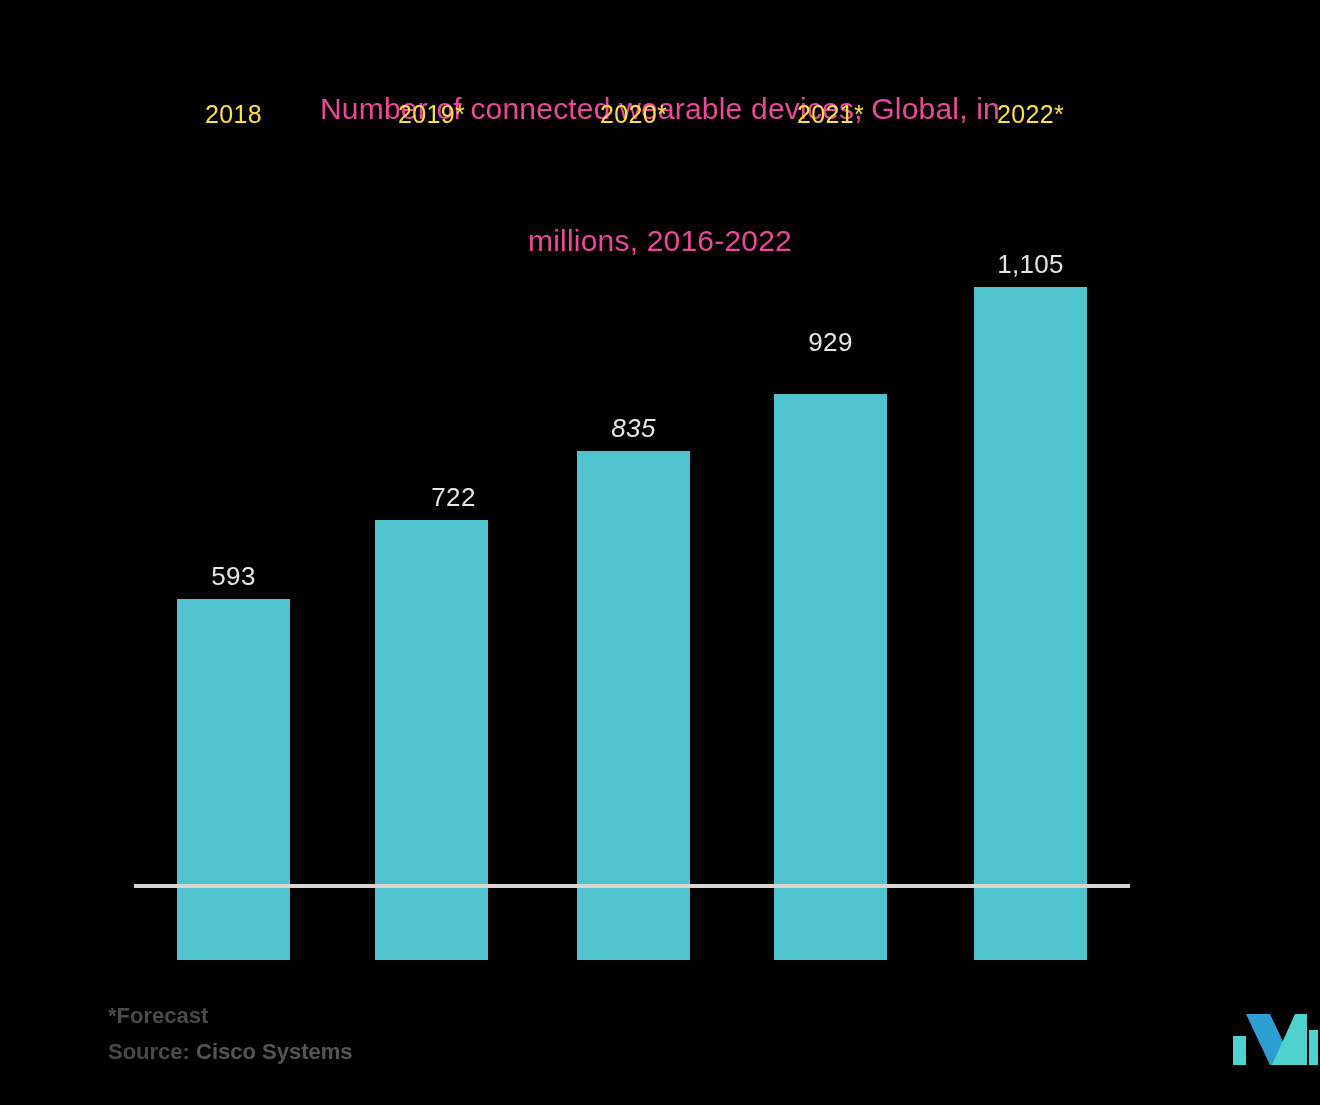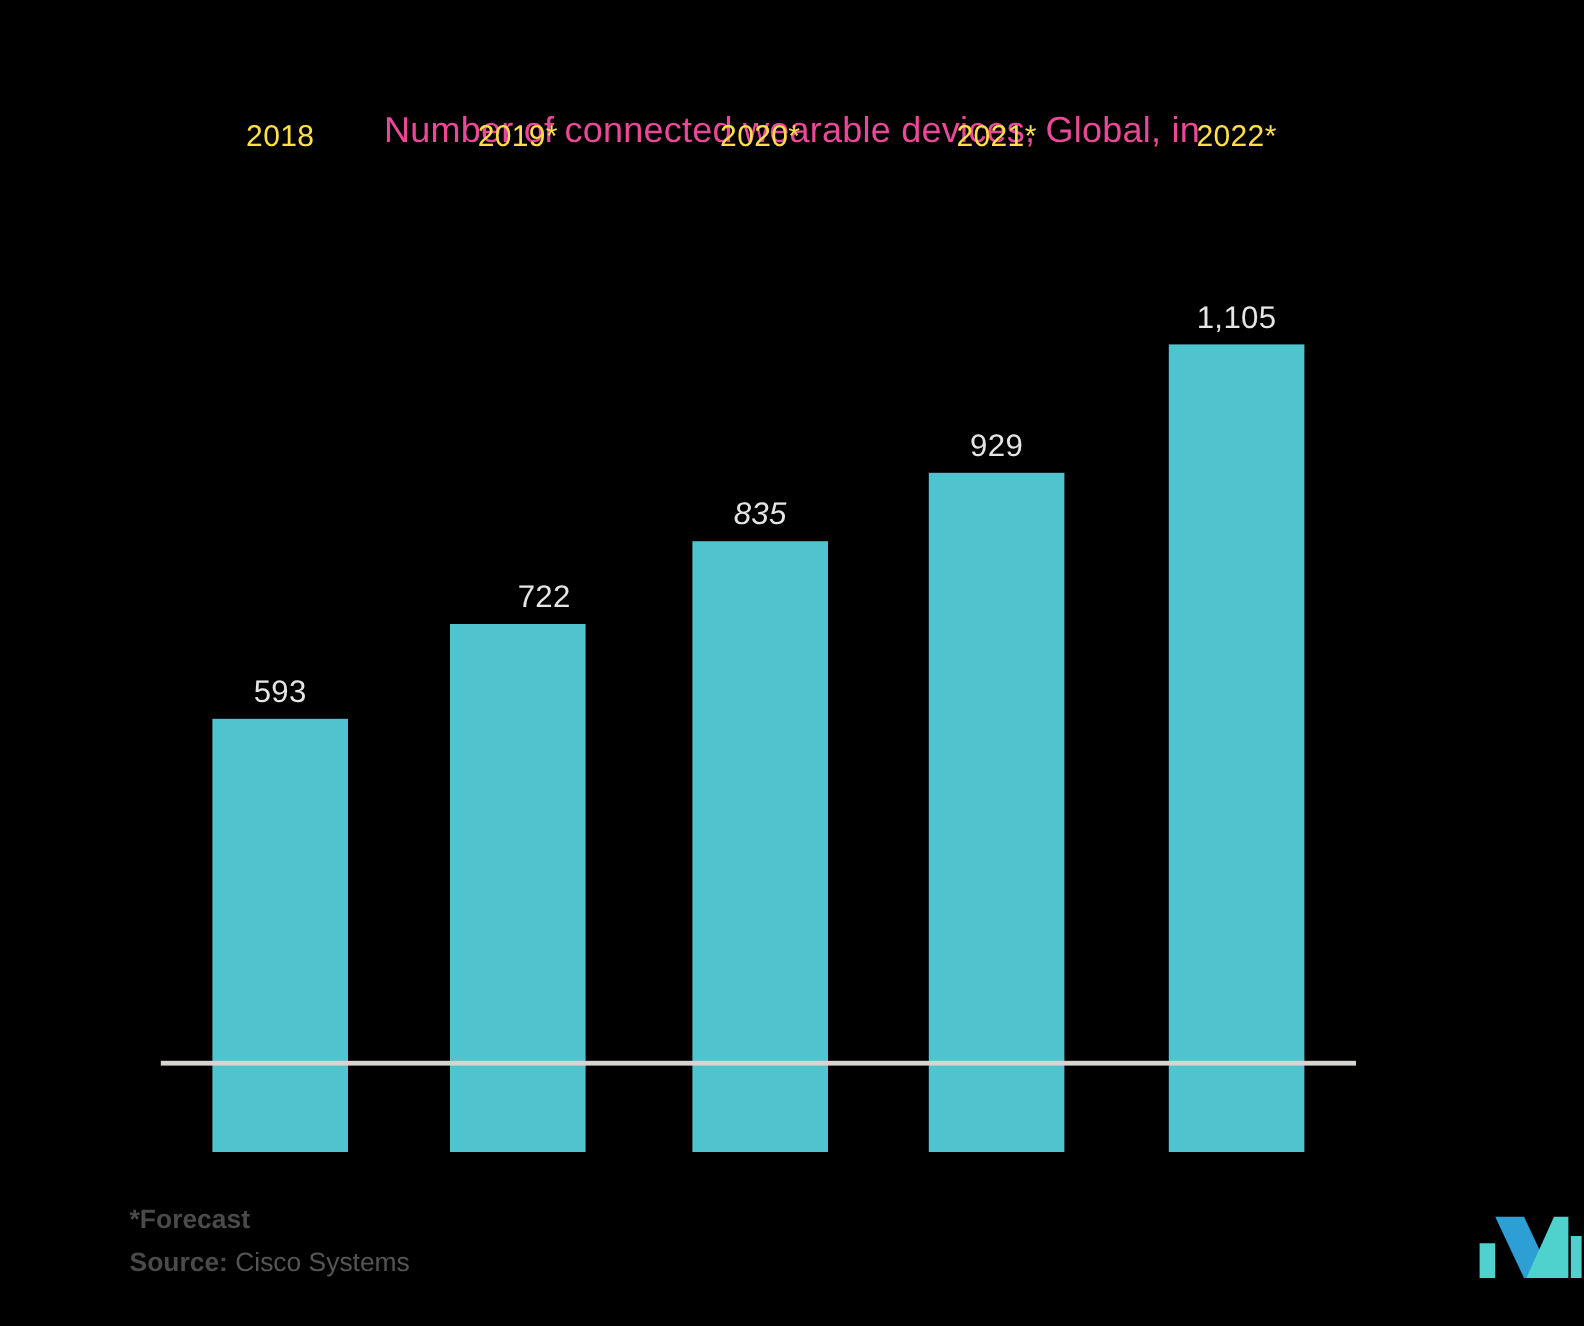--- a/index.html
+++ b/index.html
@@ -88,38 +88,39 @@
   #footer {
     position: absolute;
     left: 68px;
     top: 998px;
     color: #4a4a4a;
     font-size: 22px;
     line-height: 36px;
     margin-left: 40px;
   }
   #footer .strong { font-weight: bold; }
-  #footer .normal { font-weight: 400; color: #555; }
+  #footer .normal { font-weight: 700; color: #555; }
   .footer-line { white-space: nowrap; }
 
   
   #brand-logo {
     position: absolute;
     left: 1232px;
     top: 1008px;
     width: 88px;
     height: 62px;
   }
 </style>
 </head>
 <body>
 
 <div id="chart-title">
   <span>Number of connected wearable devices, Global, in</span>
   <br>
+  <span>millions, 2016-2022</span>
 </div>
 
 <div id="plot-area">
 
   <div class="bar-group" style="left:177px; width:113px; height:886px;">
     <div class="bar-value" style="bottom:368px;">593</div>
     <div class="bar" style="height:361px;"></div>
     <div class="x-tick-label">2018</div>
   </div>
 
@@ -129,21 +130,21 @@
     <div class="x-tick-label">2019*</div>
   </div>
 
   <div class="bar-group" style="left:577px; width:113px; height:886px;">
     <div class="bar-value" style="bottom:516px;font-style:italic;">835</div>
     <div class="bar" style="height:509px;"></div>
     <div class="x-tick-label">2020*</div>
   </div>
 
   <div class="bar-group" style="left:774px; width:113px; height:886px;">
-    <div class="bar-value" style="bottom:573px;">929</div>
+    <div class="bar-value" style="bottom:602px;">929</div>
     <div class="bar" style="height:566px;"></div>
     <div class="x-tick-label">2021*</div>
   </div>
 
   <div class="bar-group" style="left:974px; width:113px; height:886px;">
     <div class="bar-value" style="bottom:680px;">1,105</div>
     <div class="bar" style="height:673px;"></div>
     <div class="x-tick-label">2022*</div>
   </div>
 

